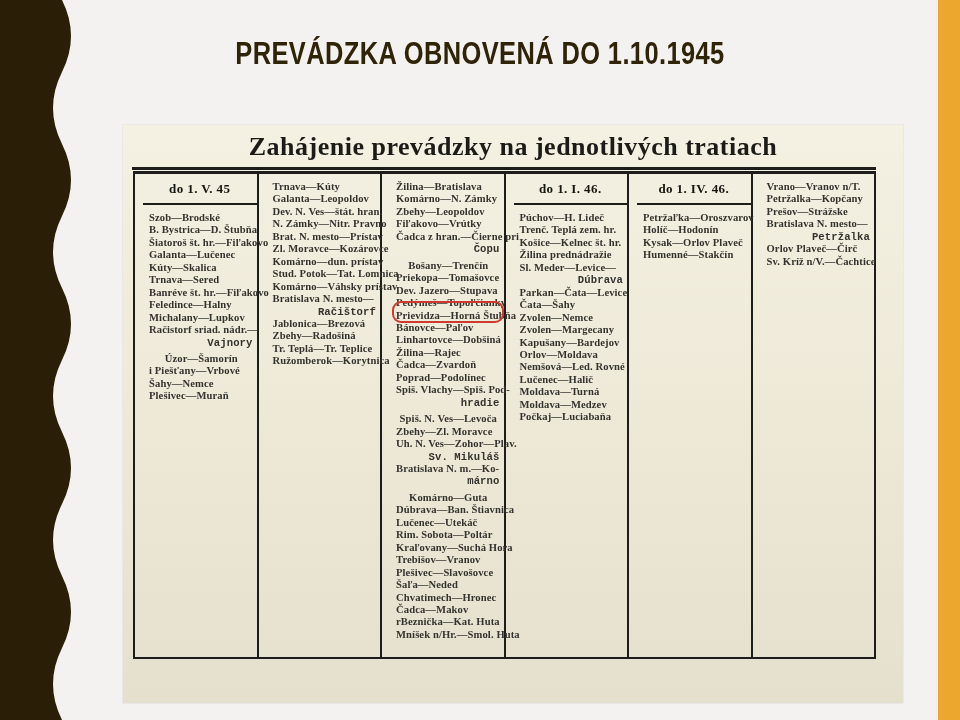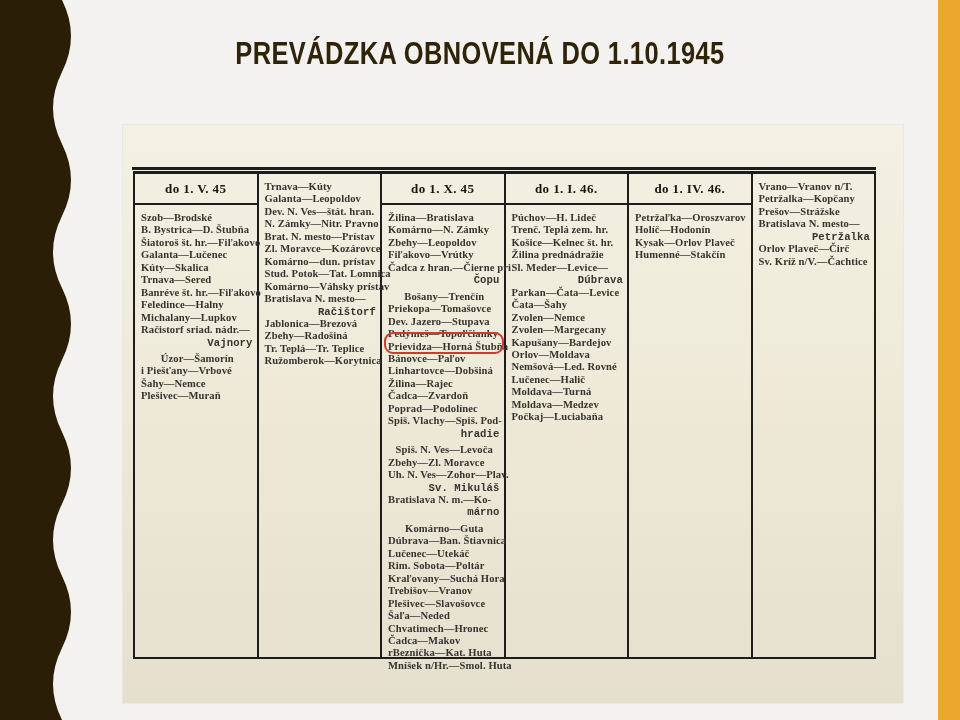--- a/index.html
+++ b/index.html
@@ -27,21 +27,21 @@
     margin-top:7px;text-align:center;font-weight:700;font-size:26px;
     color:#1c1b18;letter-spacing:.5px;
   }
   .rtable{
     position:absolute;left:10px;top:46px;width:743px;height:488px;
     border:2px solid #1d1d1b;border-top-width:3px;display:flex;box-sizing:border-box;
   }
   .rtable::before{
     content:"";position:absolute;left:-3px;right:-2px;top:-7px;height:3px;background:#1d1d1b;
   }
-  .col{flex:1;min-width:0;border-right:2px solid #1d1d1b;display:flex;flex-direction:column;}
+  .col{flex:1;min-width:0;border-right:2px solid #1d1d1b;display:flex;flex-direction:column;margin-left:8px;}
   .col:last-child{border-right:none;}
   .col-header{
     height:29px;flex:0 0 29px;border-bottom:2px solid #1d1d1b;
     display:flex;align-items:center;justify-content:center;
     font-weight:700;font-size:13px;letter-spacing:.4px;color:#16150f;white-space:nowrap;
   }
   .col-body{padding:7px 3px 0 6px;position:relative;}
   .line{
     font-size:10.6px;font-weight:700;line-height:12.45px;
     color:var(--ink,#35332f);white-space:nowrap;letter-spacing:.1px;
@@ -58,20 +58,21 @@
 <body>
 
 <div class="slide">
   <svg class="left-wave" viewBox="0 0 90 720" preserveAspectRatio="none">
     <path class="wave-path" d="M62 0 q18 36 0 72 t0 72 t0 72 t0 72 t0 72 t0 72 t0 72 t0 72 t0 72 t0 72 L0 720 L0 0 Z"></path>
   </svg>
   <div class="right-bar"></div>
   <h1 class="slide-title">PREVÁDZKA OBNOVENÁ DO 1.10.1945</h1>
 
   <div class="scan">
+    <div class="scan-title">Zahájenie prevádzky na jednotlivých tratiach</div>
     <div class="rtable">
         <div class="col">
           <div class="col-header">do 1. V. 45</div>
           <div class="col-body">
             <div class="line">Szob—Brodské</div>
             <div class="line">B. Bystrica—D. Štubňa</div>
             <div class="line">Šiatoroš št. hr.—Fiľakovo</div>
             <div class="line">Galanta—Lučenec</div>
             <div class="line">Kúty—Skalica</div>
             <div class="line">Trnava—Sered</div>
@@ -99,21 +100,20 @@
             <div class="line">Komárno—Váhsky prístav</div>
             <div class="line">Bratislava N. mesto—</div>
             <div class="line r">Račištorf</div>
             <div class="line">Jablonica—Brezová</div>
             <div class="line">Zbehy—Radošiná</div>
             <div class="line">Tr. Teplá—Tr. Teplice</div>
             <div class="line">Ružomberok—Korytnica</div>
           </div>
         </div>
         <div class="col">
-          <div class="col-header">do 1. X. 45</div>
           <div class="col-body">
             <div class="line">Žilina—Bratislava</div>
             <div class="line">Komárno—N. Zámky</div>
             <div class="line">Zbehy—Leopoldov</div>
             <div class="line">Fiľakovo—Vrútky</div>
             <div class="line">Čadca z hran.—Čierne pri</div>
             <div class="line r">Čopu</div>
             <div class="line gap">Bošany—Trenčín</div>
             <div class="line">Priekopa—Tomašovce</div>
             <div class="line">Dev. Jazero—Stupava</div>

